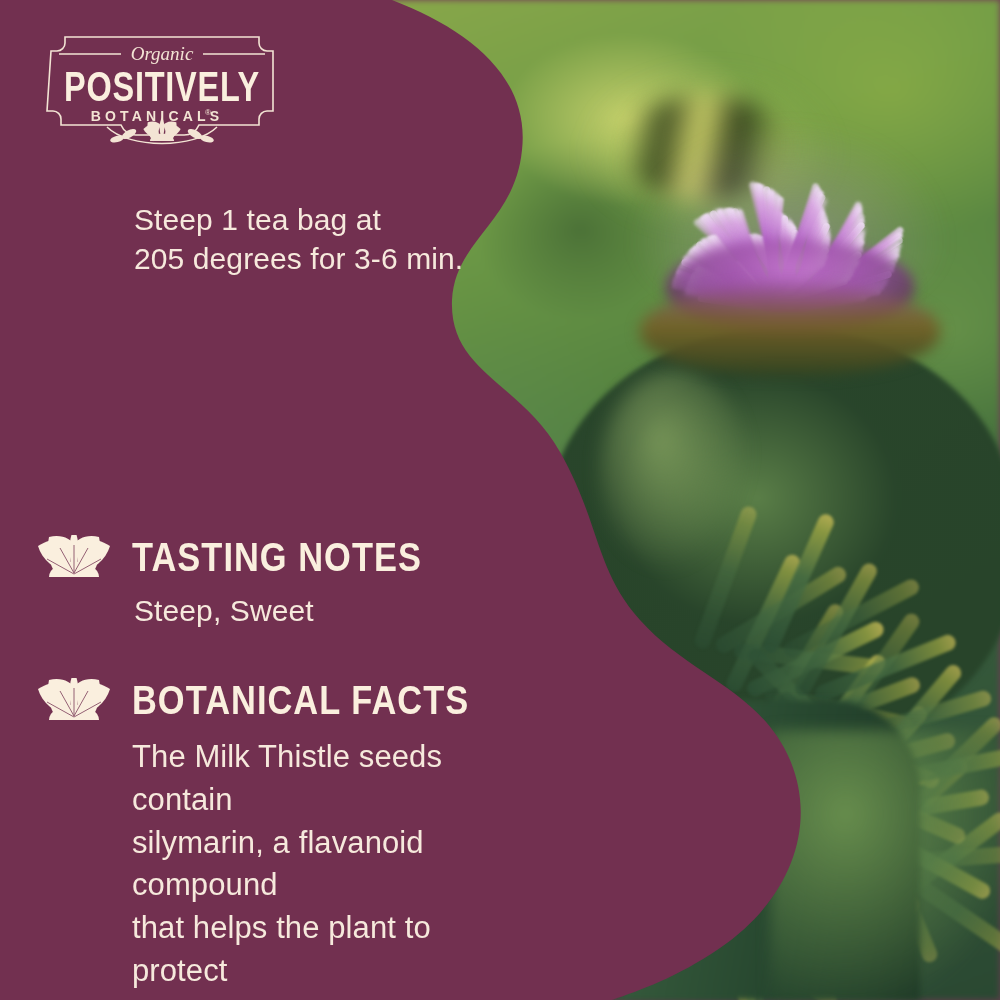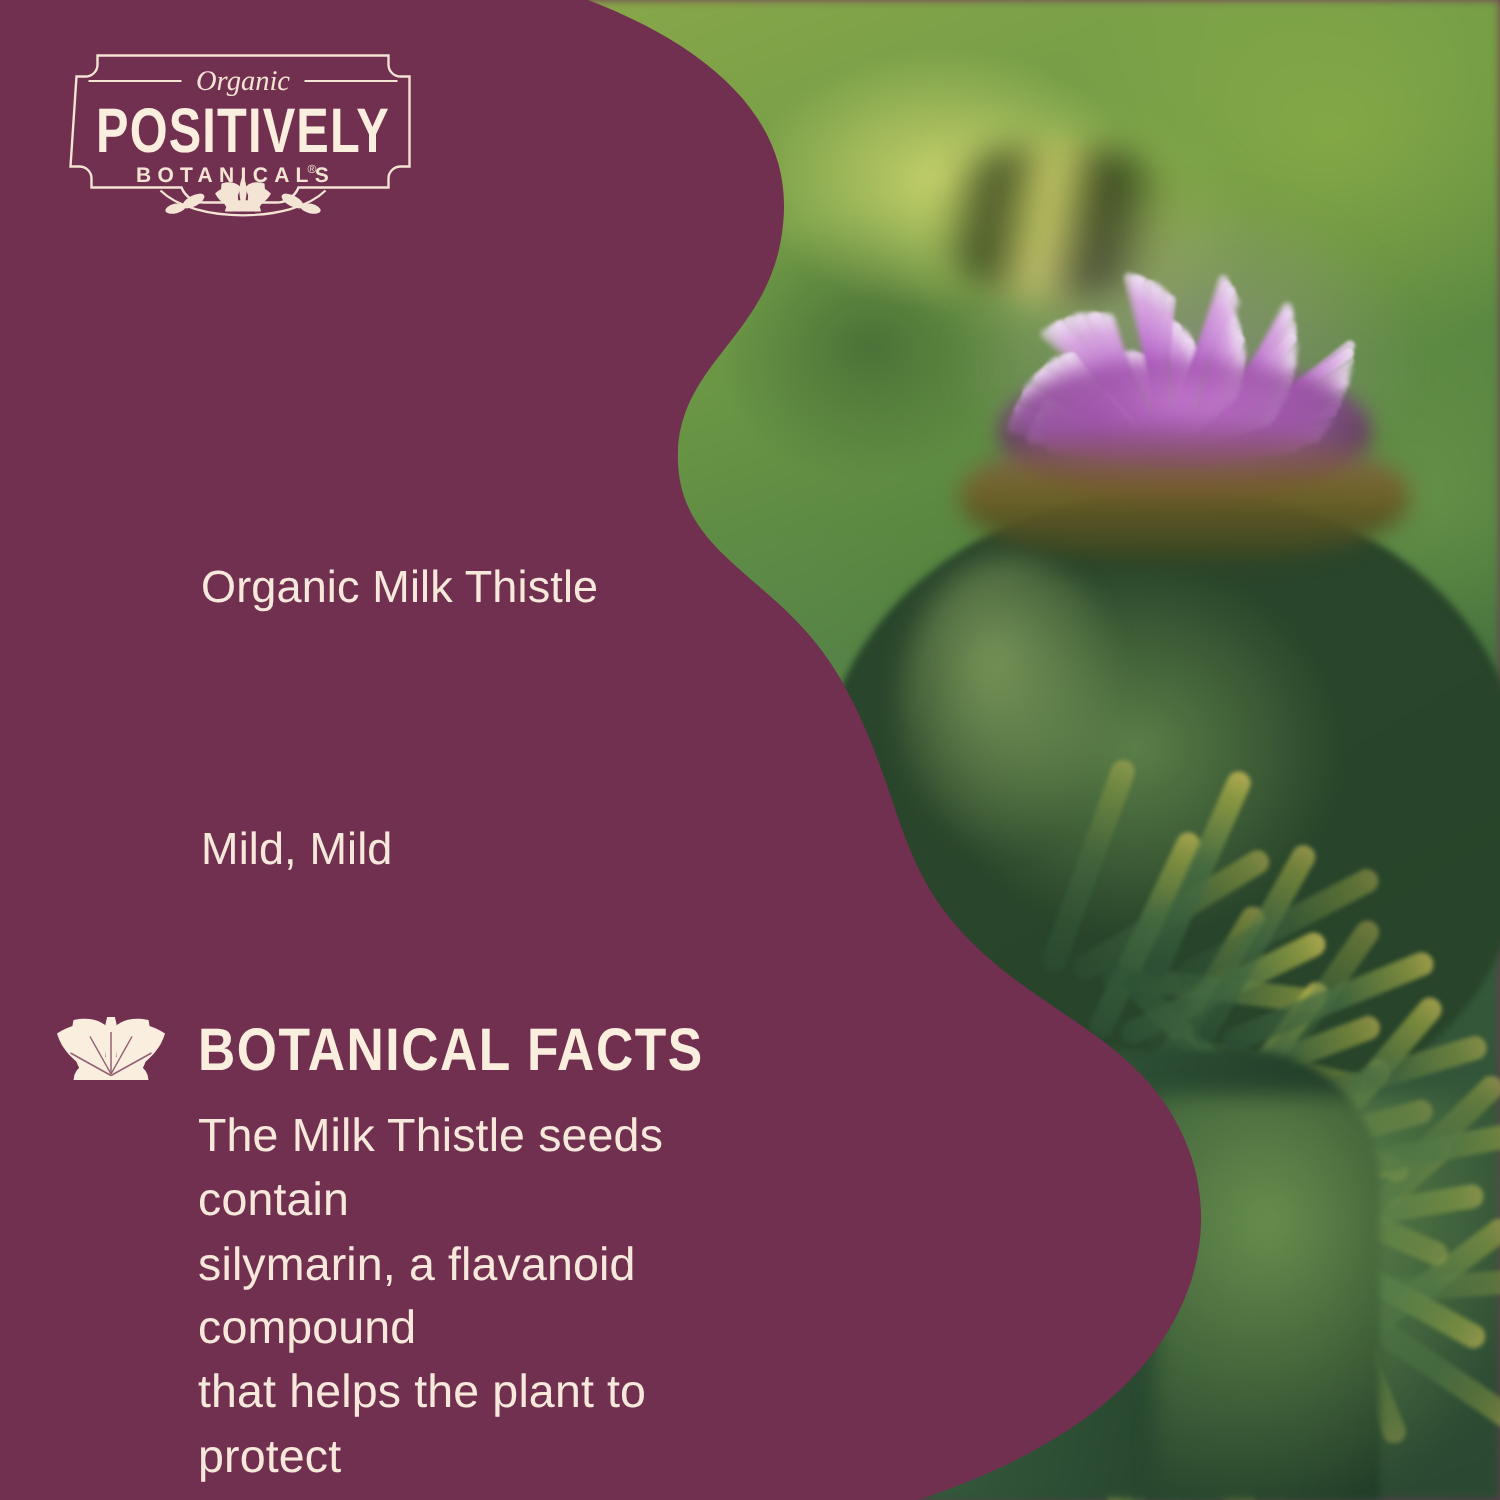--- a/index.html
+++ b/index.html
@@ -534,28 +534,49 @@
         <text x="129" y="33" text-anchor="middle" fill="#F3E4D4" font-family="'Liberation Serif',serif" font-style="italic" font-size="19">Organic</text>
 
         <text x="129" y="74" text-anchor="middle" fill="#FAEFDE" font-family="'Liberation Sans',sans-serif" font-weight="bold" font-size="42" letter-spacing="1" transform="translate(0,0) scale(1,1)" textLength="196" lengthAdjust="spacingAndGlyphs">POSITIVELY</text>
 
         <text x="124" y="94" text-anchor="middle" fill="#F3E4D4" font-family="'Liberation Sans',sans-serif" font-weight="bold" font-size="14" letter-spacing="4.2">BOTANICALS</text>
         <text x="172" y="88" fill="#F3E4D4" font-family="'Liberation Sans',sans-serif" font-size="8">®</text>
       </svg>
     </div>
 
     <div class="section" id="sec0">
+      <div class="sec-body">Steep 1 tea bag at
+205 degrees for 3-6 min.</div>
     </div>
 
     <div class="section" id="sec1">
-      <div class="sec-body">Organic Milk Thistle</div>
     </div>
 
     <div class="section" id="sec2">
-      <div class="sec-body">Mild, Mild</div>
+      <div class="sec-head">
+        <svg class="fan" viewBox="0 0 72 44">
+          <g fill="#FAEFDE" transform="translate(36,42)">
+            <path d="M-4,-3 C -19,-7 -32,-17 -36,-31 C -23,-39 -11,-40 -3,-36 Z"></path>
+            <path d="M-3,-4 C -12,-15 -15,-30 -12,-44 C 1,-47 10,-42 13,-36 Z" transform="translate(-13,4)"></path>
+            <path d="M0,-4 C -6,-20 -6,-36 0,-49 C 6,-36 6,-20 0,-4 Z"></path>
+            <path d="M3,-4 C 12,-15 15,-30 12,-44 C -1,-47 -10,-42 -13,-36 Z" transform="translate(13,4)"></path>
+            <path d="M4,-3 C 19,-7 32,-17 36,-31 C 23,-39 11,-40 3,-36 Z"></path>
+            <path d="M-25,0 A25,15.5 0 0 1 25,0 Z"></path>
+          </g>
+          <g stroke="#723050" stroke-width="1" fill="none" opacity=".75">
+            <line x1="36" y1="38" x2="36" y2="10"></line>
+            <line x1="36" y1="38" x2="22" y2="13"></line>
+            <line x1="36" y1="38" x2="50" y2="13"></line>
+            <line x1="36" y1="39" x2="9" y2="24"></line>
+            <line x1="36" y1="39" x2="63" y2="24"></line>
+          </g>
+        </svg>
+        <div class="sec-title">TASTING NOTES</div>
+      </div>
+      <div class="sec-body">Steep, Sweet</div>
     </div>
 
     <div class="section" id="sec3">
       <div class="sec-head">
         <svg class="fan" viewBox="0 0 72 44">
           <g fill="#FAEFDE" transform="translate(36,42)">
             <path d="M-4,-3 C -19,-7 -32,-17 -36,-31 C -23,-39 -11,-40 -3,-36 Z"></path>
             <path d="M-3,-4 C -12,-15 -15,-30 -12,-44 C 1,-47 10,-42 13,-36 Z" transform="translate(-13,4)"></path>
             <path d="M0,-4 C -6,-20 -6,-36 0,-49 C 6,-36 6,-20 0,-4 Z"></path>
             <path d="M3,-4 C 12,-15 15,-30 12,-44 C -1,-47 -10,-42 -13,-36 Z" transform="translate(13,4)"></path>

